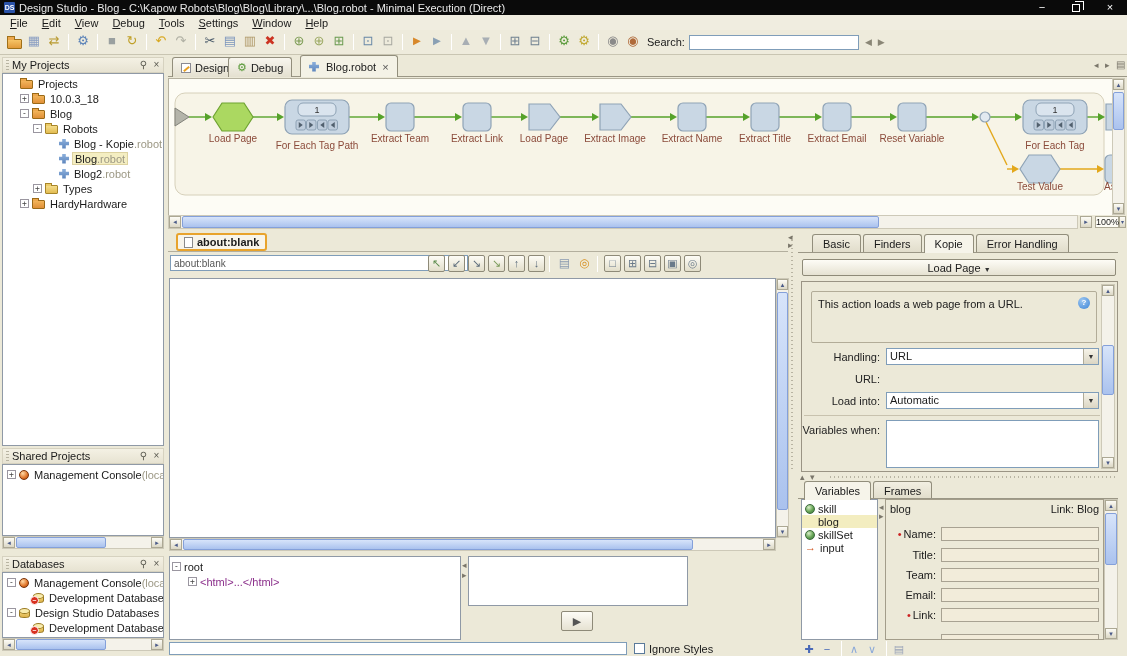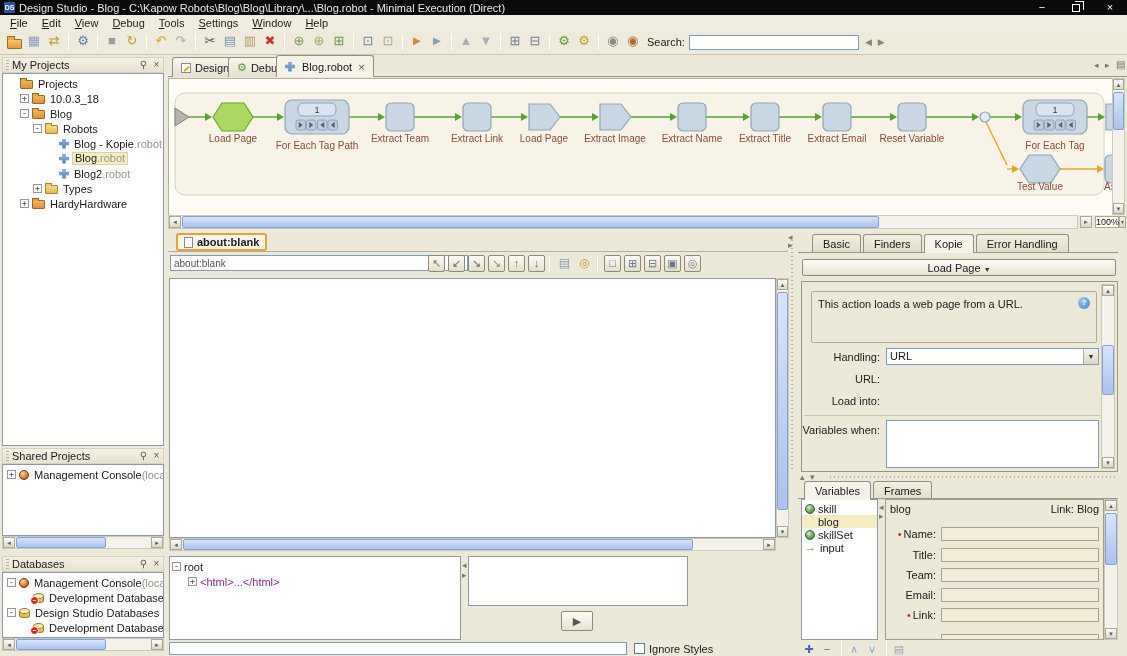--- a/index.html
+++ b/index.html
@@ -46,21 +46,21 @@
   .ico.folder-y{width:13px;height:9px;background:linear-gradient(#f4dc8a,#e2bc52);border:1px solid #a8862a;border-radius:1px;margin-top:1px}
   .ico.folder-y::before{content:"";position:absolute;top:-3px;left:-1px;width:5px;height:2px;background:#eccc6a;border:1px solid #a8862a;border-bottom:none}
   .ico.robot{width:10px;height:10px;background:linear-gradient(#8cb0dc,#5c84bc);clip-path:polygon(32% 0,68% 0,68% 32%,100% 32%,100% 68%,68% 68%,68% 100%,32% 100%,32% 68%,0 68%,0 32%,32% 32%)}
   .ico.globe{width:10px;height:10px;border-radius:50%;background:radial-gradient(circle at 35% 30%,#d8eec8,#66a455 55%,#39703d);border:1px solid #3a6a3a}
   .ico.console{width:10px;height:10px;border-radius:50%;background:radial-gradient(circle at 35% 30%,#ffd9a6,#e07428 60%,#9a3c0c);border:1px solid #7a3208}
   .ico.db,.ico.db-err{width:11px;height:8px;background:linear-gradient(#f4da82,#ddb24a);border:1px solid #9a7a22;border-radius:5px/2.5px;margin-top:3px}
   .ico.db::before,.ico.db-err::before{content:"";position:absolute;top:-3px;left:-1px;width:9px;height:4px;border-radius:50%;background:#f8ecae;border:1px solid #9a7a22}
   .ico.db-err::after{content:"–";position:absolute;left:-4px;bottom:-3px;width:7px;height:7px;background:#d83020;border:1px solid #fff;border-radius:50%;color:#fff;font:bold 7px/6px "Liberation Sans",sans-serif;text-align:center}
   .ico.varrow{width:12px;color:#cf4f18;font-weight:bold;font-size:11px;line-height:11px}
   .ico.none{width:10px}
-  .tlbl{display:inline-flex;align-items:flex-end;padding:0 2px;height:13px}
+  .tlbl{display:inline-flex;align-items:center;padding:0 2px;height:13px}
   .tlbl.sel{background:#f4eec2;border:1px solid #ddd2a0}
   .ts{color:#9c9884}
 
   
   #tabbar-line{left:168px;top:76px;width:959px;height:1px;background:#9b9786}
   .etab{position:absolute;height:20px;display:flex;align-items:center;gap:4px;padding:0 8px;border:1px solid #928e7c;border-bottom:none;border-radius:3px 3px 0 0;background:linear-gradient(#f8f6ee,#e4e0d0);white-space:nowrap}
   .etab.active{background:#f4f2e6;height:22px;z-index:2}
   .design-ico{width:10px;height:10px;background:#fff;border:1px solid #8a8a92;position:relative}
   .design-ico::after{content:"";position:absolute;left:1px;bottom:2px;width:7px;height:2px;background:#e8a020;transform:rotate(-40deg)}
   .gear-glyph{color:#5a9a3a;font-size:11px}
@@ -280,21 +280,21 @@
 
 <div class="abs" id="tabbar-line"></div>
 <div class="etab" style="left:172px;top:57px">
   <span class="design-ico"></span>
   <span>Design</span>
 </div>
 <div class="etab" style="left:228px;top:57px">
   <span class="gear-glyph">⚙</span>
   <span>Debug</span>
 </div>
-<div class="etab active" style="left:276px;top:55px">
+<div class="etab active" style="left:300px;top:55px">
   <span class="ico robot"></span>
   <span>Blog.robot</span>
   <span class="tab-close">×</span>
 </div>
 <span class="tabnav" style="left:1094px;top:60px">◂</span>
 <span class="tabnav" style="left:1105px;top:60px">▸</span>
 <span class="tabnav" style="left:1116px;top:59px;font-size:10px">▤</span>
 
 
 <div class="abs" id="flow-canvas">
@@ -487,20 +487,24 @@
     <span>This action loads a web page from a URL.</span>
     <span class="abs" style="right:6px;top:5px;width:12px;height:12px;border-radius:50%;background:radial-gradient(circle at 35% 30%,#9cc6f0,#3d85d8);color:#fff;font:bold 8px/12px 'Liberation Sans',sans-serif;text-align:center">?</span>
   </div>
   <span class="fieldlbl" style="left:0;top:69px;width:78px">Handling:</span>
   <div class="dd" style="left:84px;top:66px;width:213px">
     <span>URL</span>
     <span class="dbtn">▼</span>
   </div>
   <span class="fieldlbl" style="left:0;top:91px;width:78px">URL:</span>
   <span class="fieldlbl" style="left:0;top:113px;width:78px">Load into:</span>
+  <div class="dd" style="left:84px;top:110px;width:213px">
+    <span>Automatic</span>
+    <span class="dbtn">▼</span>
+  </div>
   <div class="abs" style="left:2px;top:133px;width:296px;height:1px;background:#c8c2ae"></div>
   <span class="fieldlbl" style="left:0;top:142px;width:78px">Variables when:</span>
   <div class="abs" style="left:84px;top:138px;width:213px;height:48px;background:#fff;border:1px solid #7f9db9"></div>
   <div class="sb" style="left:299px;top:2px;width:14px;height:185px">
     <span class="sb-btn" style="left:0;top:0;width:12px;height:11px">▴</span>
     <span class="sb-thumb" style="left:0;top:60px;width:12px;height:50px"></span>
     <span class="sb-btn" style="left:0;bottom:0;width:12px;height:11px">▾</span>
   </div>
 </div>
 

